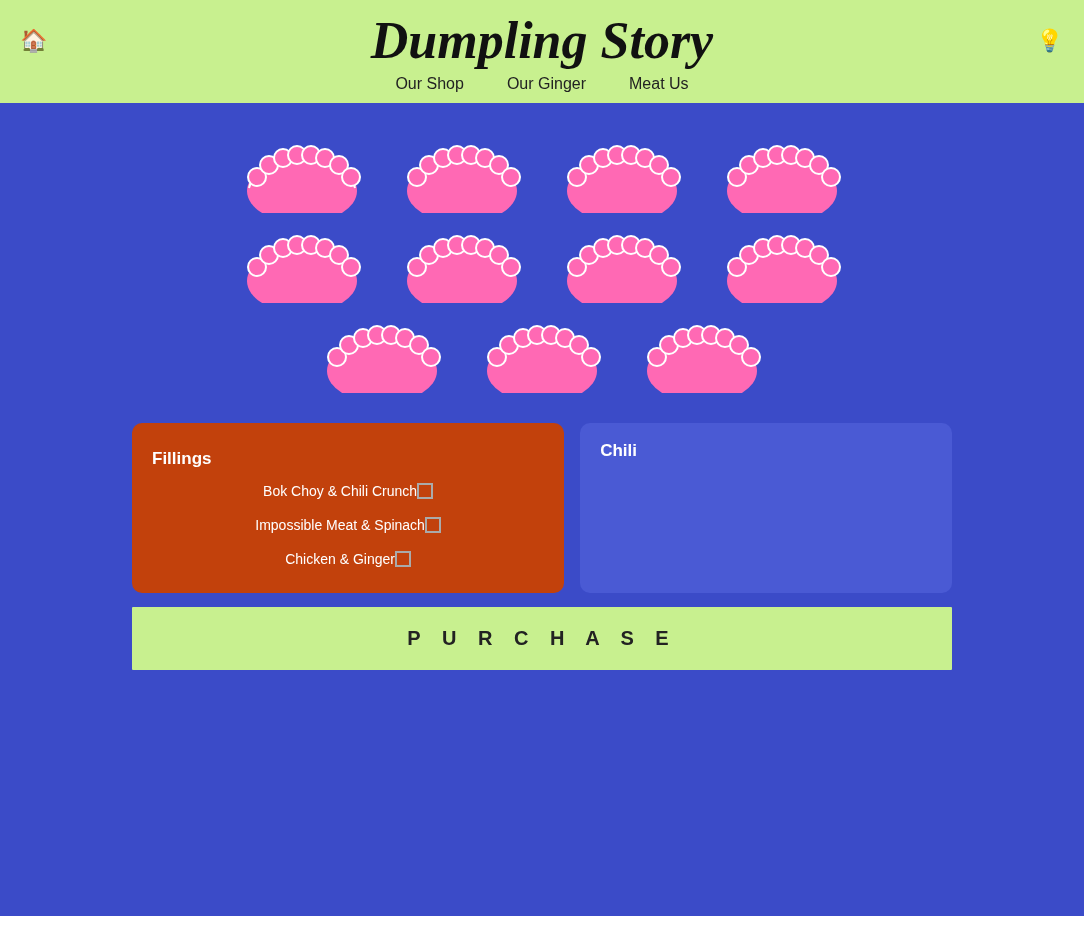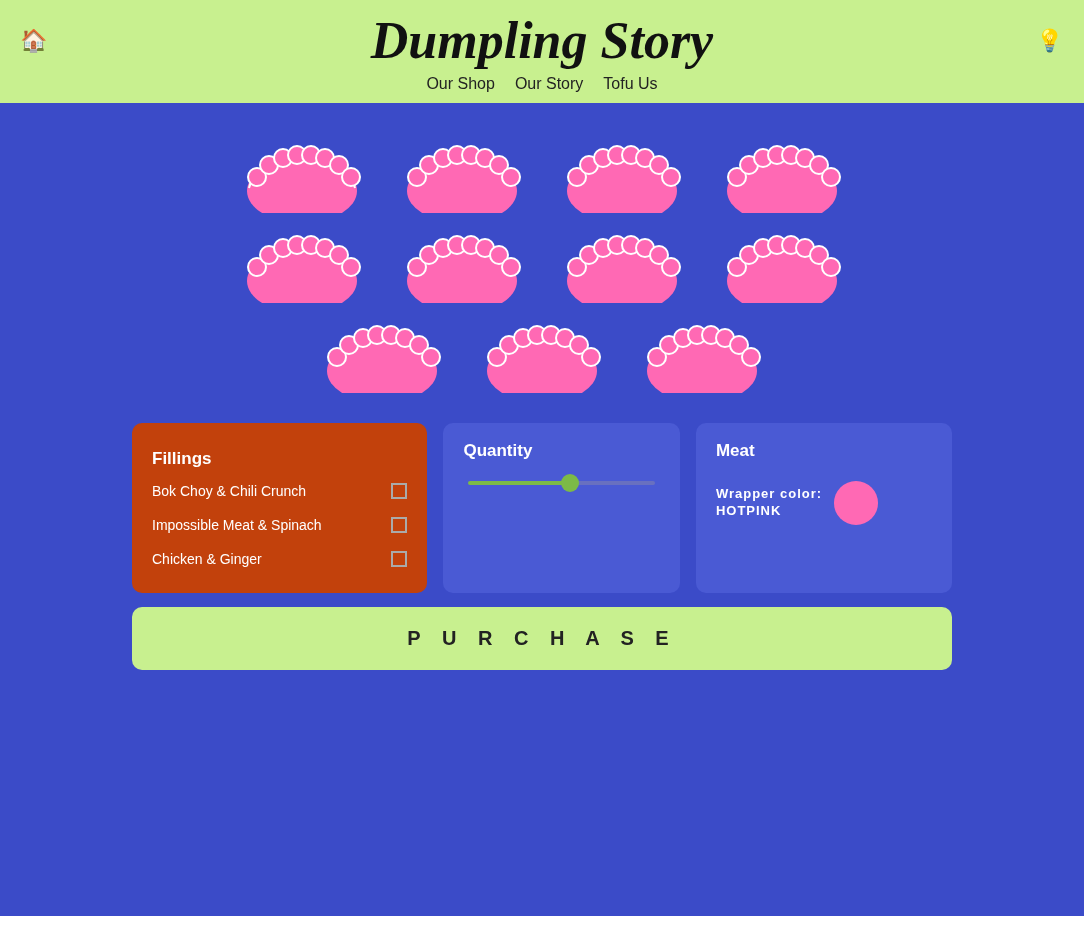--- a/index.html
+++ b/index.html
@@ -17,21 +17,21 @@
       font-weight: 900;
       font-style: italic;
       font-family: Georgia, serif;
       color: #111;
       line-height: 1.1;
     }
     #header .nav {
       margin-top: 6px;
       display: flex;
       justify-content: center;
-      gap: 20px;
+      gap: 43px;
     }
     #header .nav a {
       text-decoration: none;
       color: #222;
       font-size: 16px;
     }
     #header .home-icon {
       position: absolute;
       left: 20px;
       top: 28px;
@@ -94,21 +94,21 @@
       flex: 1.3;
       color: white;
     }
     .fillings-card h3 {
       font-size: 17px;
       font-weight: bold;
       margin-bottom: 14px;
     }
     .filling-item {
       display: flex;
-      justify-content: space-between;
+      justify-content: center;
       align-items: center;
       margin-bottom: 18px;
       font-size: 14px;
       margin-top: 9px;
     }
     .filling-item:last-child { margin-bottom: 0; }
     .filling-checkbox {
       width: 16px;
       height: 16px;
       border: 2px solid #aaa;
@@ -203,40 +203,40 @@
     }
 
     
     .purchase-btn {
       display: block;
       width: 100%;
       max-width: 820px;
       margin-top: 14px;
       background-color: #c8f08f;
       border: none;
-      border-radius: 10px;
+      border-radius: 1px;
       padding: 20px;
       font-size: 20px;
       letter-spacing: 8px;
       font-weight: bold;
       text-transform: uppercase;
       cursor: pointer;
       color: #222;
     }
   </style>
 </head>
 <body>
 
 <div id="header">
   <span class="home-icon">🏠</span>
   <div class="site-title">Dumpling Story</div>
   <nav class="nav">
     <a href="#">Our Shop</a>
-    <a href="#">Our Story</a>
-    <a href="#">Tofu Us</a>
+    <a href="#">Our Ginger</a>
+    <a href="#">Meat Us</a>
   </nav>
   <span class="settings-icon">💡</span>
 </div>
 
 <div id="main">
 
   <div class="dumplings-grid">
 
     <div class="dumplings-row">
       <svg class="dumpling" viewBox="0 0 130 80" xmlns="http://www.w3.org/2000/svg">
@@ -382,35 +382,22 @@
       <div class="filling-item">
         <span>Impossible Meat &amp; Spinach</span>
         <input type="checkbox" class="filling-checkbox" style="">
       </div>
       <div class="filling-item">
         <span>Chicken &amp; Ginger</span>
         <input type="checkbox" class="filling-checkbox" style="">
       </div>
     </div>
 
-    <div class="quantity-card">
-      <h3>Quantity</h3>
-      <div class="slider-container">
-        <input type="range" min="0" max="100" value="55" style="width: 100%;">
-      </div>
+
+    <div class="color-card">
+      <h3>Chili</h3>
     </div>
 
-    <div class="color-card">
-      <h3>Meat</h3>
-      <div class="color-display">
-        <div class="color-label">
-          <span>Wrapper color:</span>
-          <span>HOTPINK</span>
-        </div>
-        <div class="color-swatch"></div>
-      </div>
-    </div>
-
   </div>
 
   <button class="purchase-btn">P U R C H A S E</button>
 
 </div>
 
 </body></html>

